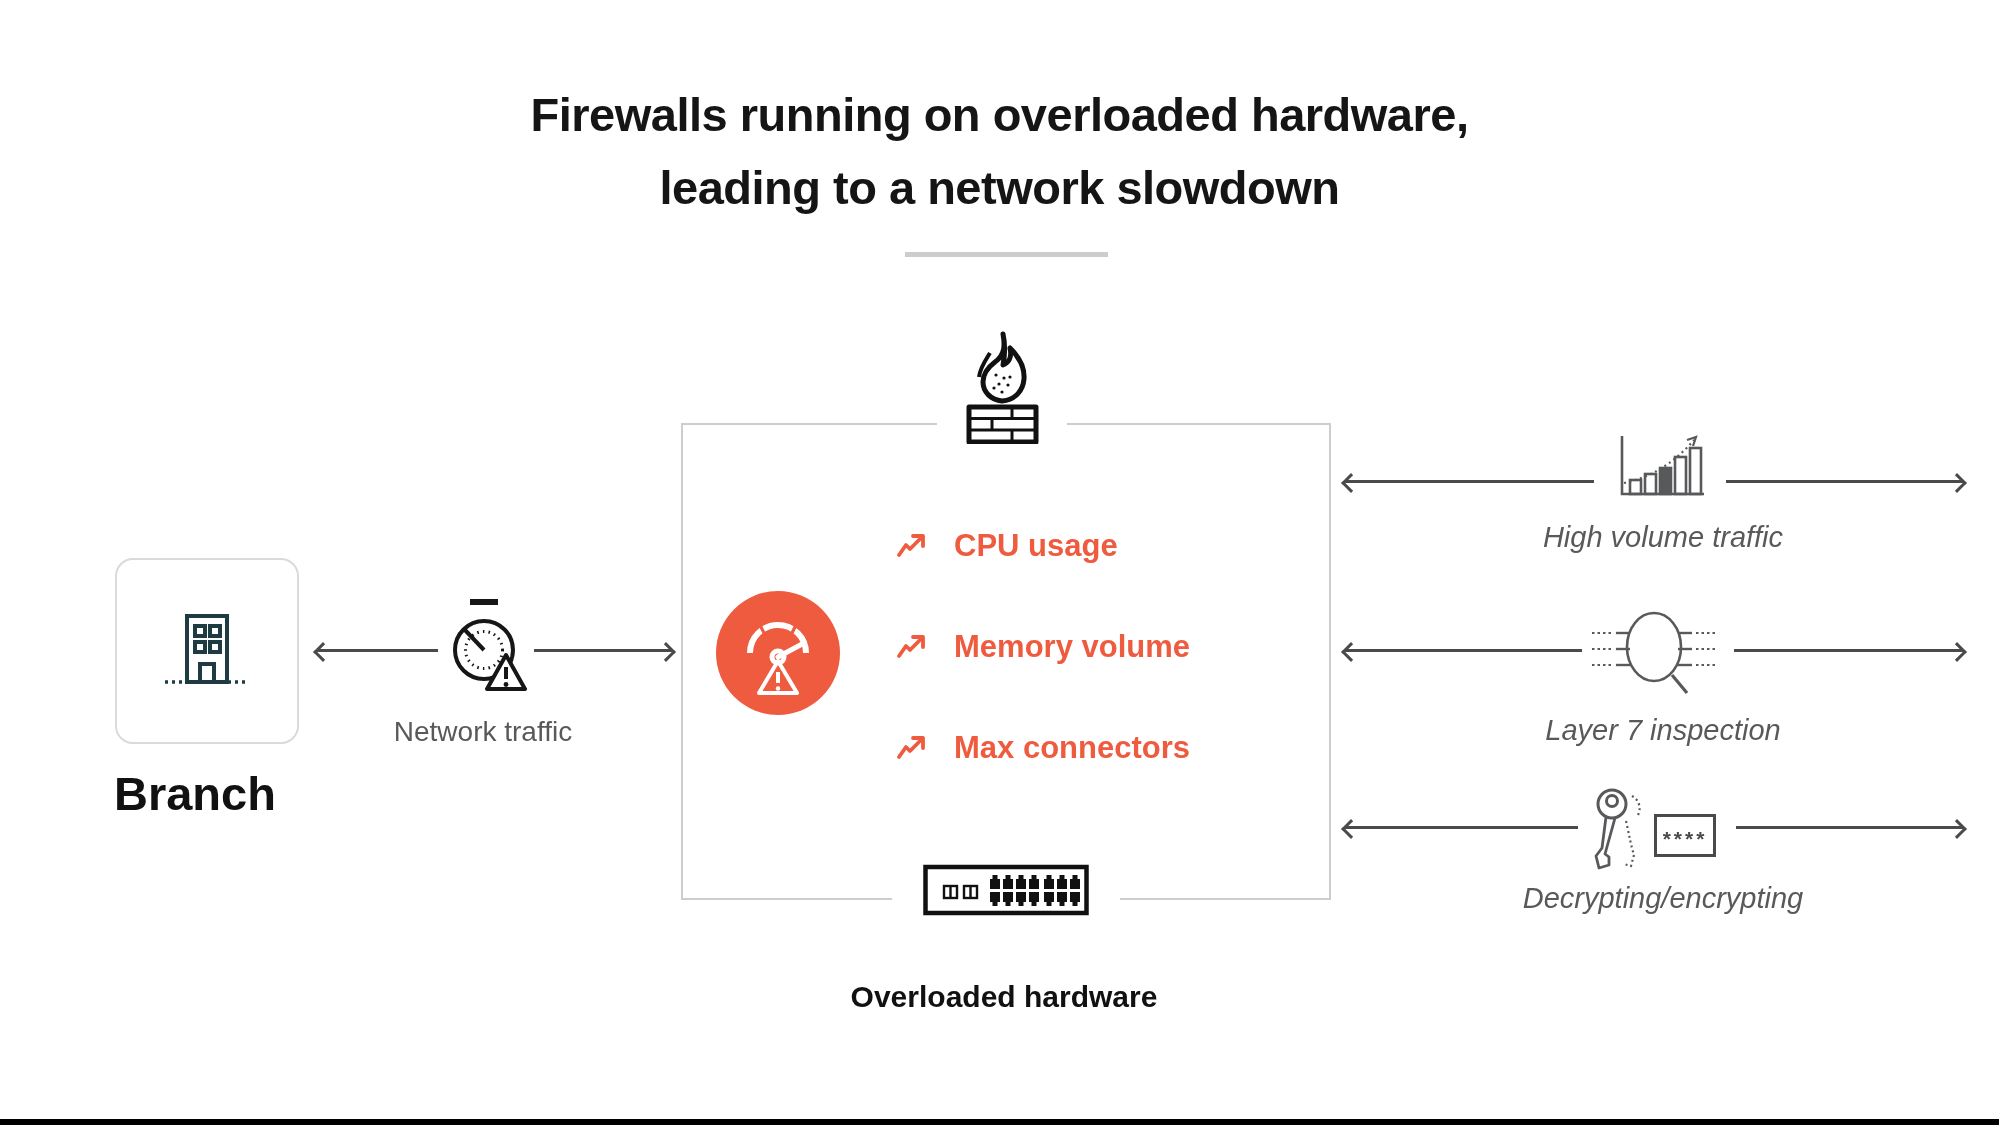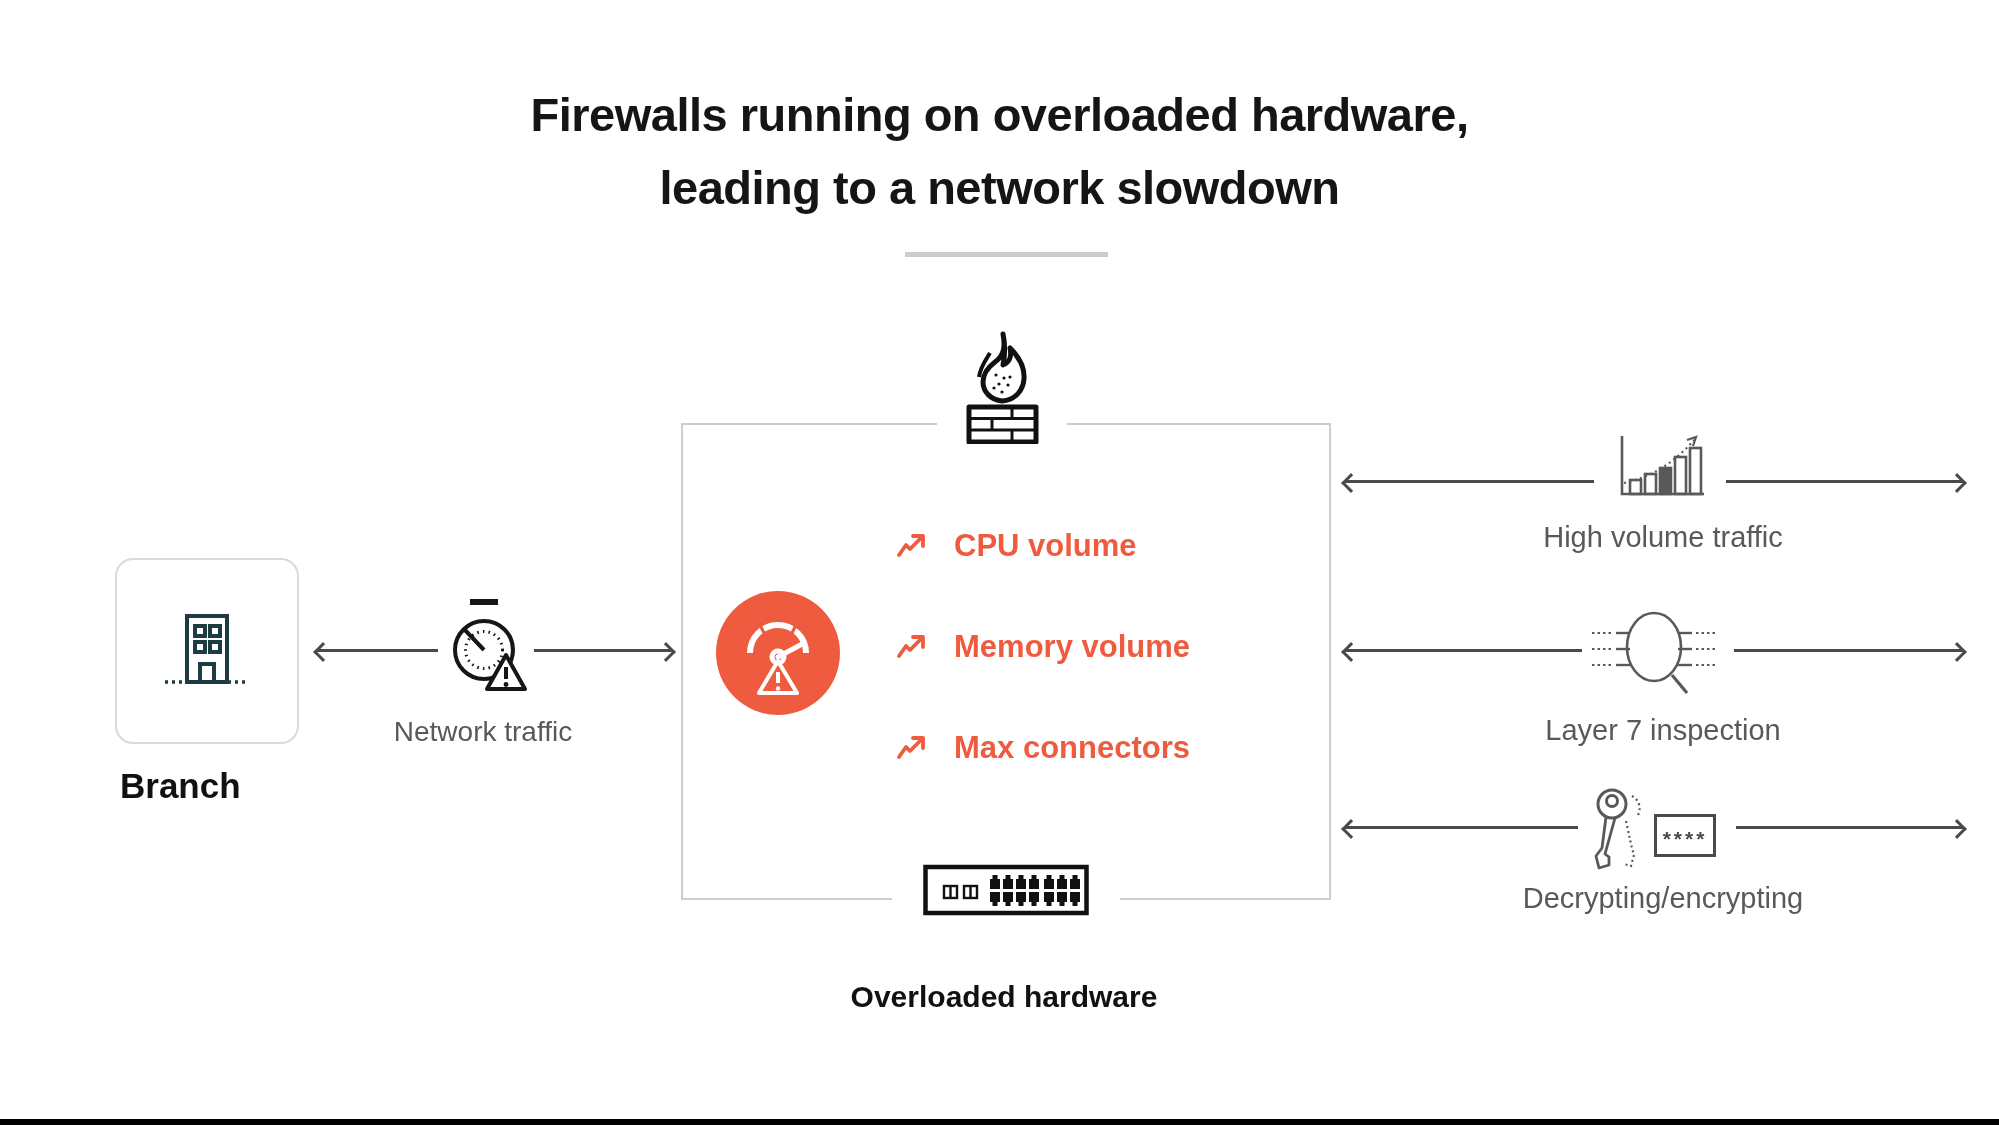--- a/index.html
+++ b/index.html
@@ -9,21 +9,21 @@
   }
   
   .title{position:absolute;left:0;right:0;top:78px;margin:0;text-align:center;
     font-size:47px;font-weight:700;line-height:73px;color:#151515;letter-spacing:-0.5px;}
   .title span{display:block;}
   .divider{position:absolute;left:905px;top:252px;width:203px;height:5px;background:#cccccc;}
   
   .branch-card{position:absolute;left:115px;top:558px;width:180px;height:182px;
     border:2px solid #dadada;border-radius:18px;background:#fff;
     display:flex;align-items:center;justify-content:center;}
-  .branch-label{position:absolute;left:120px;top:766px;font-size:35px;font-weight:700;color:#111;}
+  .branch-label{position:absolute;left:114px;top:766px;font-size:47px;font-weight:700;color:#111;}
   
   .harrow{position:absolute;height:0;border-top:3px solid #4a4a4a;}
   .harrow::before{content:'';position:absolute;left:-1px;top:-7px;width:11px;height:11px;
     border-left:3px solid #4a4a4a;border-bottom:3px solid #4a4a4a;transform:rotate(45deg);}
   .harrow::after{content:'';position:absolute;right:-1px;top:-7px;width:11px;height:11px;
     border-top:3px solid #4a4a4a;border-right:3px solid #4a4a4a;transform:rotate(45deg);}
   .arrow-branch{left:317px;top:649px;width:355px;}
   .arrow-r1{left:1345px;top:480px;width:618px;}
   .arrow-r2{left:1345px;top:649px;width:618px;}
   .arrow-r3{left:1345px;top:826px;width:618px;}
@@ -40,21 +40,21 @@
   .orange-circle{position:absolute;left:716px;top:591px;width:124px;height:124px;border-radius:50%;
     background:#ee5b3f;display:flex;align-items:center;justify-content:center;z-index:6;}
   .metric{position:absolute;left:896px;display:flex;align-items:center;gap:26px;height:36px;z-index:6;}
   .metric-label{font-size:31px;font-weight:700;color:#ee5b3f;white-space:nowrap;}
   .m1{top:528px;} .m2{top:629px;} .m3{top:730px;}
   .hw-label{position:absolute;left:754px;top:980px;width:500px;text-align:center;
     font-size:30px;font-weight:700;color:#111;}
   
   .gray-label{position:absolute;color:#58595b;font-size:29px;text-align:center;}
   .network-label{left:373px;top:714px;width:220px;font-size:28px;line-height:36px;}
-  .r-label{left:1413px;width:500px;}
+  .r-label{left:1413px;width:500px;font-style:italic;}
   .rl1{top:521px;} .rl2{top:702px;margin-top:12px;} .rl3{top:882px;}
   
   .pw{position:absolute;left:76px;top:34px;width:56px;height:30px;border:3px solid #4a4a4a;background:#fff;
     display:flex;align-items:center;justify-content:center;padding-top:7px;box-sizing:content-box;
     font-size:21px;font-weight:700;letter-spacing:3px;color:#4a4a4a;}
   .key-svg{position:absolute;left:4px;top:2px;}
   
   .bottom-bar{position:absolute;left:0;right:0;bottom:0;height:6px;background:#000;}
 </style>
 </head>
@@ -144,21 +144,21 @@
     </svg>
   </div>
 
   <div class="metric m1">
     <svg width="32" height="28" viewBox="0 0 32 28">
       <g fill="none" stroke="#ee5b3f" stroke-width="3.8" stroke-linecap="round" stroke-linejoin="round">
         <polyline points="3,23 10,13 14,17 26,5"></polyline>
         <path d="M17 4 L27 4 L27 14"></path>
       </g>
     </svg>
-    <span class="metric-label">CPU volume</span>
+    <span class="metric-label">CPU usage</span>
   </div>
   <div class="metric m2">
     <svg width="32" height="28" viewBox="0 0 32 28">
       <g fill="none" stroke="#ee5b3f" stroke-width="3.8" stroke-linecap="round" stroke-linejoin="round">
         <polyline points="3,23 10,13 14,17 26,5"></polyline>
         <path d="M17 4 L27 4 L27 14"></path>
       </g>
     </svg>
     <span class="metric-label">Memory volume</span>
   </div>

